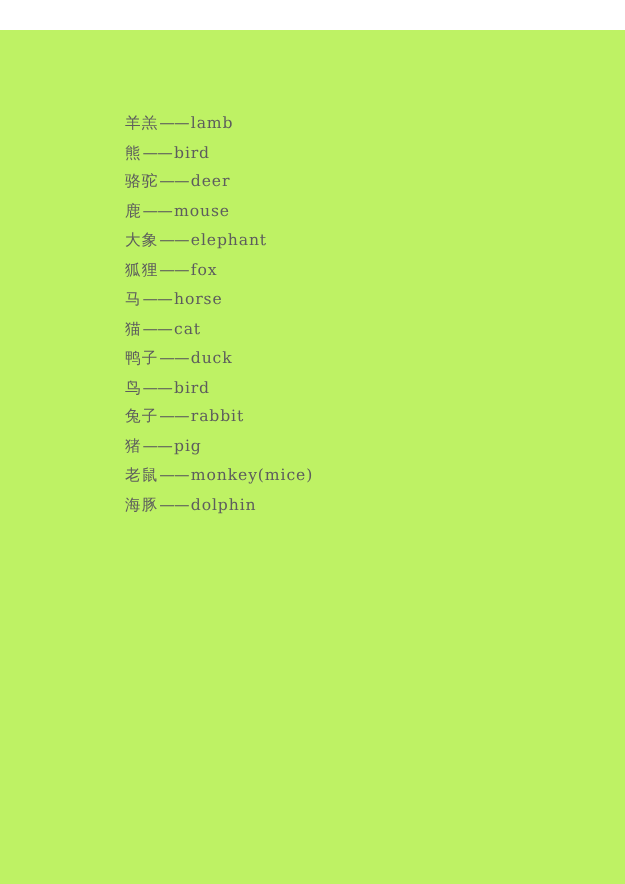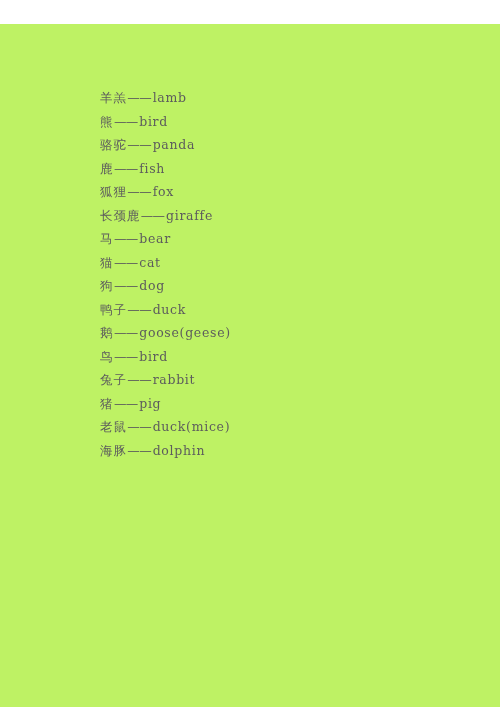--- a/index.html
+++ b/index.html
@@ -61,28 +61,26 @@
     padding-left: 1px;
   }
 </style>
 </head>
 <body>
 
 <div class="page">
   <ul class="vocab-list">
       <li class="vocab-line"><span class="cn">羊羔</span><span class="dash">——</span><span class="en">lamb</span></li>
       <li class="vocab-line"><span class="cn">熊</span><span class="dash">——</span><span class="en">bird</span></li>
-      <li class="vocab-line"><span class="cn">骆驼</span><span class="dash">——</span><span class="en">panda</span></li>
-      <li class="vocab-line"><span class="cn">鹿</span><span class="dash">——</span><span class="en">fish</span></li>
+      <li class="vocab-line"><span class="cn">骆驼</span><span class="dash">——</span><span class="en">deer</span></li>
+      <li class="vocab-line"><span class="cn">鹿</span><span class="dash">——</span><span class="en">mouse</span></li>
+      <li class="vocab-line"><span class="cn">大象</span><span class="dash">——</span><span class="en">elephant</span></li>
       <li class="vocab-line"><span class="cn">狐狸</span><span class="dash">——</span><span class="en">fox</span></li>
-      <li class="vocab-line"><span class="cn">长颈鹿</span><span class="dash">——</span><span class="en">giraffe</span></li>
-      <li class="vocab-line"><span class="cn">马</span><span class="dash">——</span><span class="en">bear</span></li>
+      <li class="vocab-line"><span class="cn">马</span><span class="dash">——</span><span class="en">horse</span></li>
       <li class="vocab-line"><span class="cn">猫</span><span class="dash">——</span><span class="en">cat</span></li>
-      <li class="vocab-line"><span class="cn">狗</span><span class="dash">——</span><span class="en">dog</span></li>
       <li class="vocab-line"><span class="cn">鸭子</span><span class="dash">——</span><span class="en">duck</span></li>
-      <li class="vocab-line"><span class="cn">鹅</span><span class="dash">——</span><span class="en">goose(geese)</span></li>
       <li class="vocab-line"><span class="cn">鸟</span><span class="dash">——</span><span class="en">bird</span></li>
       <li class="vocab-line"><span class="cn">兔子</span><span class="dash">——</span><span class="en">rabbit</span></li>
       <li class="vocab-line"><span class="cn">猪</span><span class="dash">——</span><span class="en">pig</span></li>
-      <li class="vocab-line"><span class="cn">老鼠</span><span class="dash">——</span><span class="en">duck(mice)</span></li>
+      <li class="vocab-line"><span class="cn">老鼠</span><span class="dash">——</span><span class="en">monkey(mice)</span></li>
       <li class="vocab-line"><span class="cn">海豚</span><span class="dash">——</span><span class="en">dolphin</span></li>
     </ul>
 </div>
 
 </body></html>

